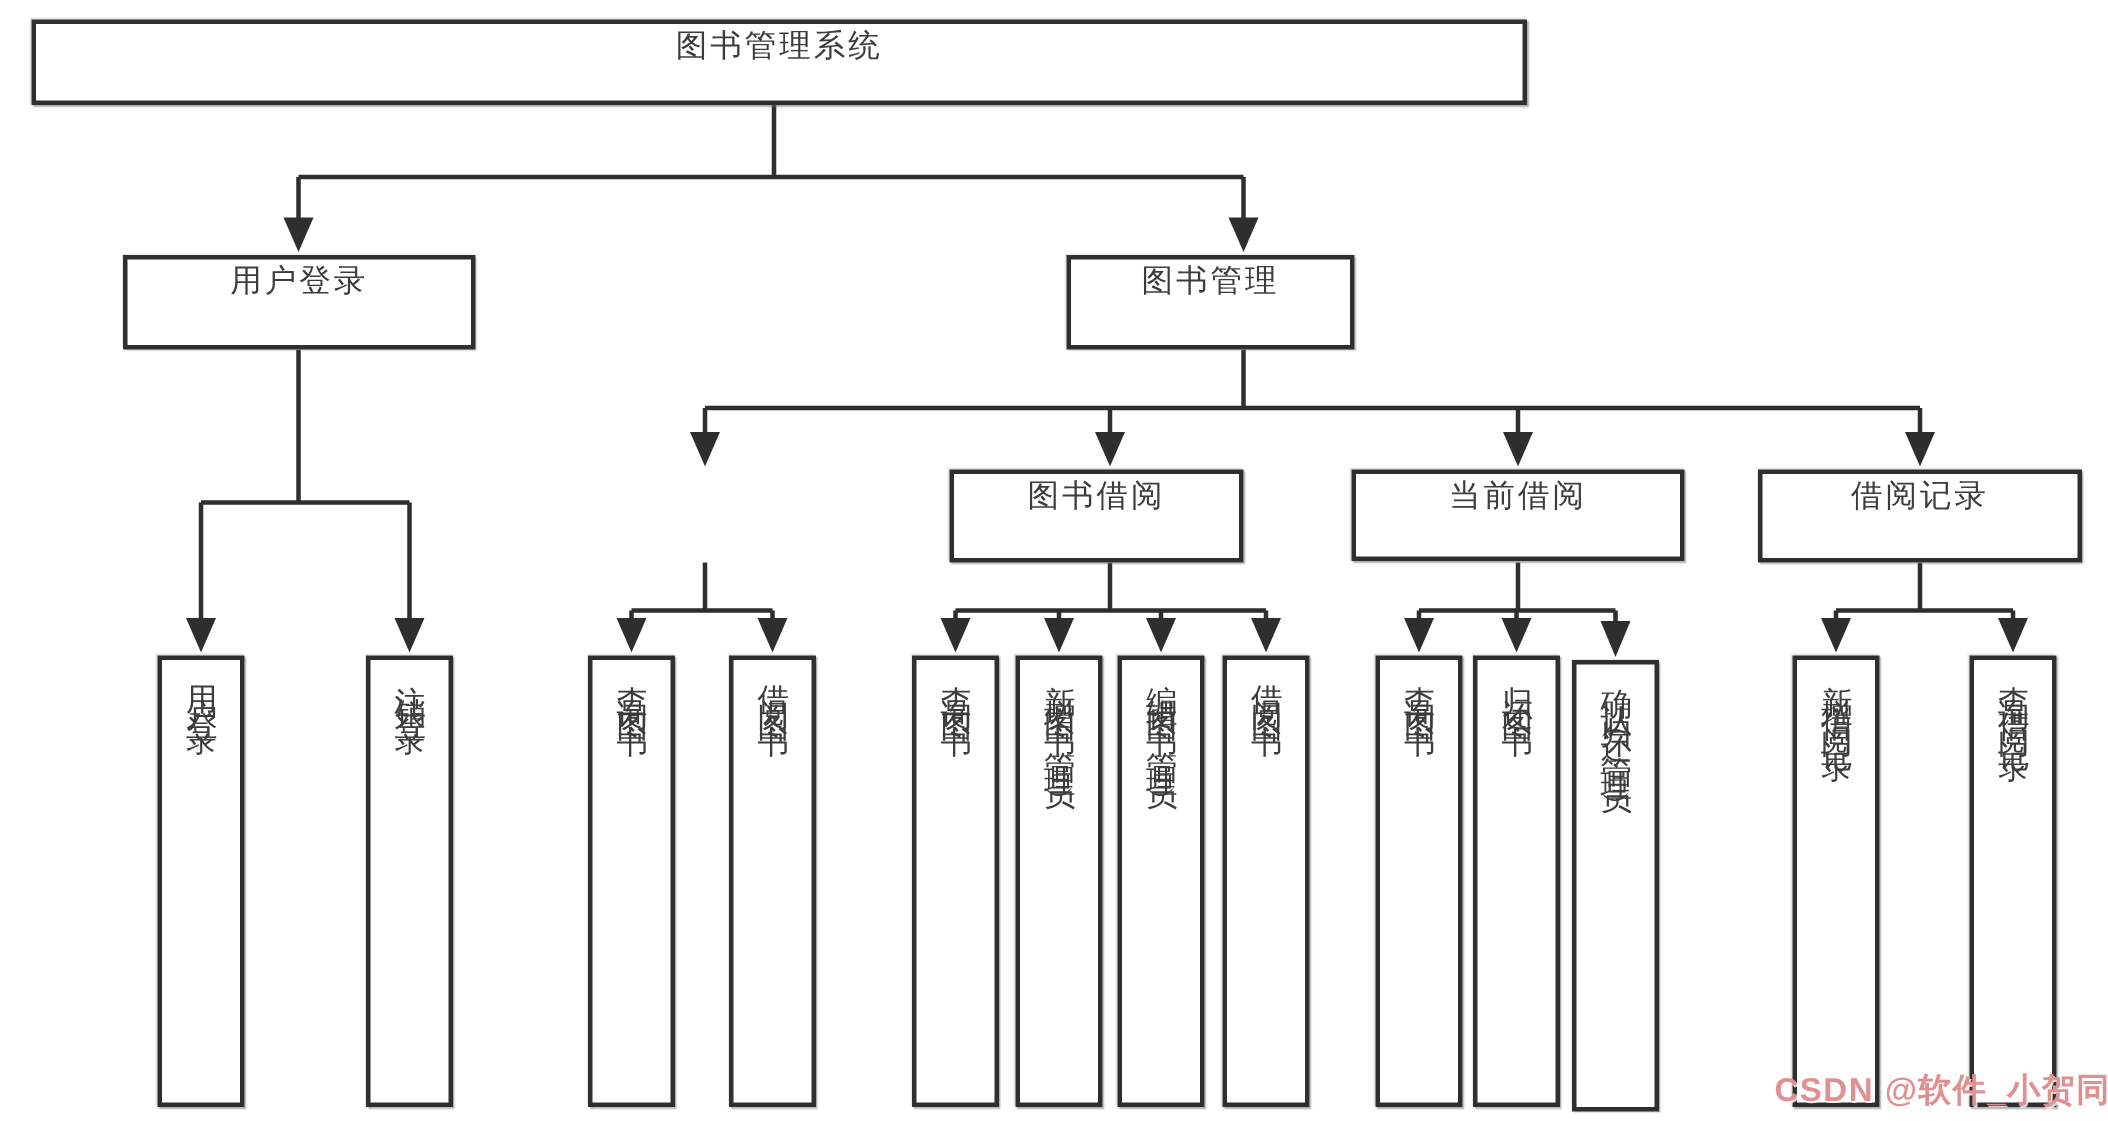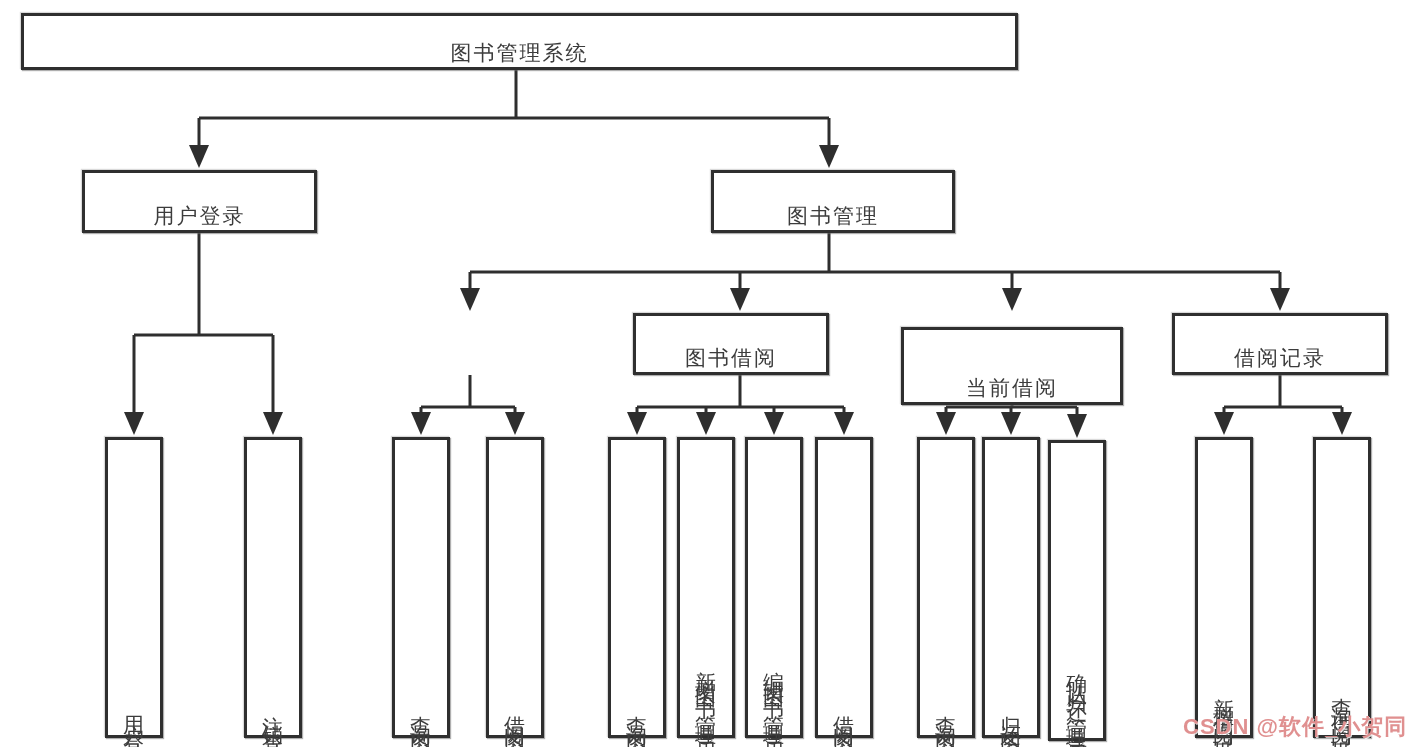--- a/index.html
+++ b/index.html
@@ -12,21 +12,21 @@
   }
   .connectors{position:absolute;left:0;top:0;width:1405px;height:747px;}
   .connectors path{stroke:var(--line,#2e2e2e);stroke-width:3;fill:none;}
   .connectors polygon{fill:var(--line,#2e2e2e);stroke:none;}
   .node{
     position:absolute;
     box-sizing:border-box;
     background:#fff;
     border:3px solid var(--box_border,#2f2f2f);
     box-shadow:1px 1px 1px rgba(110,110,110,.55), -1px -1px 1px rgba(150,150,150,.35);
-    display:flex;align-items:flex-end;justify-content:center;
+    display:flex;align-items:flex-start;justify-content:center;
     color:var(--text,#3c3c3c);
   }
   .hnode{font-size:21px;letter-spacing:2px;}
   .vnode{top:437px;width:58px;height:301px;}
   .vtext{
     writing-mode:vertical-rl;
     text-orientation:mixed;
     font-size:21px;
     letter-spacing:9px;
     line-height:1;
@@ -85,28 +85,28 @@
     <polygon points="1332,412 1352,412 1342,435"></polygon>
   </svg>
 
   <div class="node hnode" style="left:21px;top:13px;width:997px;height:57px">
     <span>图书管理系统</span>
   </div>
 
   <div class="node hnode" style="left:82px;top:170px;width:235px;height:63px">
     <span>用户登录</span>
   </div>
-  <div class="node hnode" style="left:711px;top:170px;width:244px;height:63px">
+  <div class="node hnode" style="left:711px;top:170px;width:192px;height:63px">
     <span>图书管理</span>
   </div>
 
   <div class="node hnode" style="left:633px;top:313px;width:196px;height:62px">
     <span>图书借阅</span>
   </div>
-  <div class="node hnode" style="left:901px;top:327px;width:222px;height:78px">
+  <div class="node hnode" style="left:901px;top:313px;width:222px;height:61px">
     <span>当前借阅</span>
   </div>
   <div class="node hnode" style="left:1172px;top:313px;width:216px;height:62px">
     <span>借阅记录</span>
   </div>
 
   <div class="node vnode" style="left:105px">
     <span class="vtext">用户登录</span>
   </div>
   <div class="node vnode" style="left:244px">

